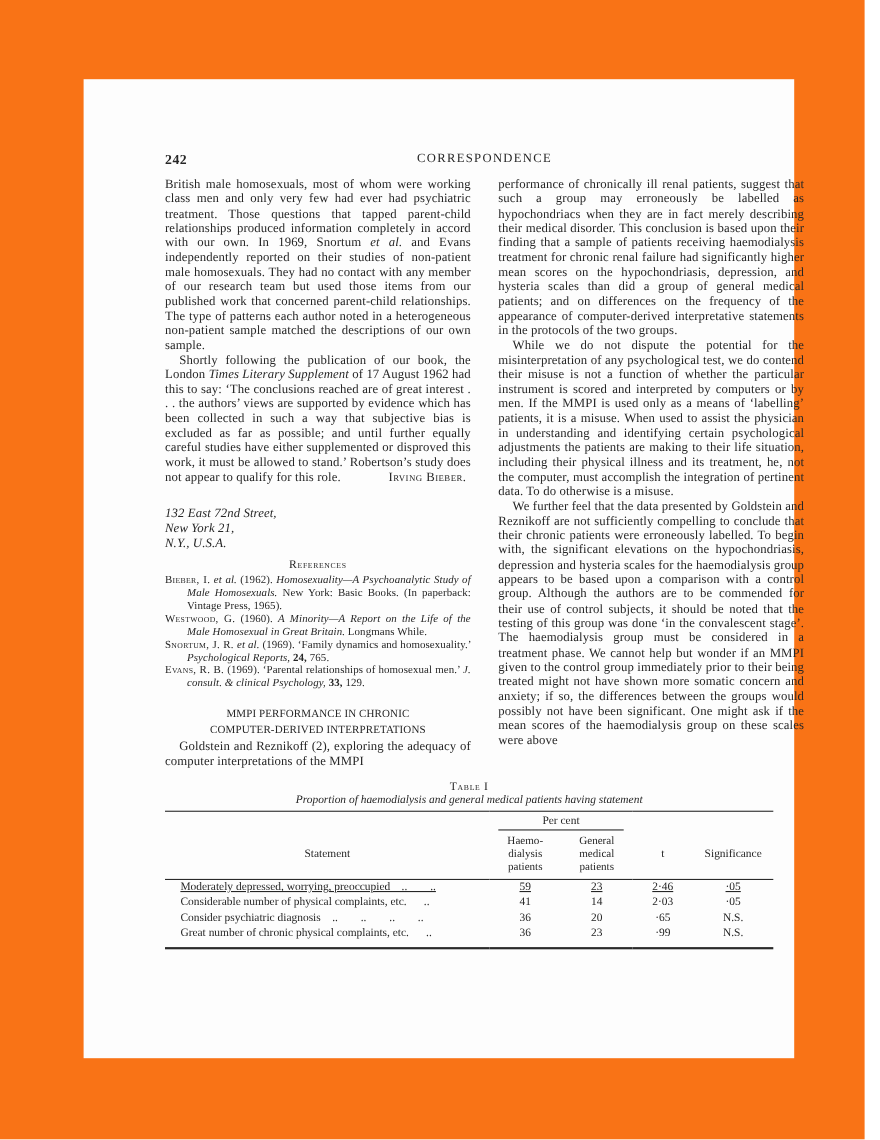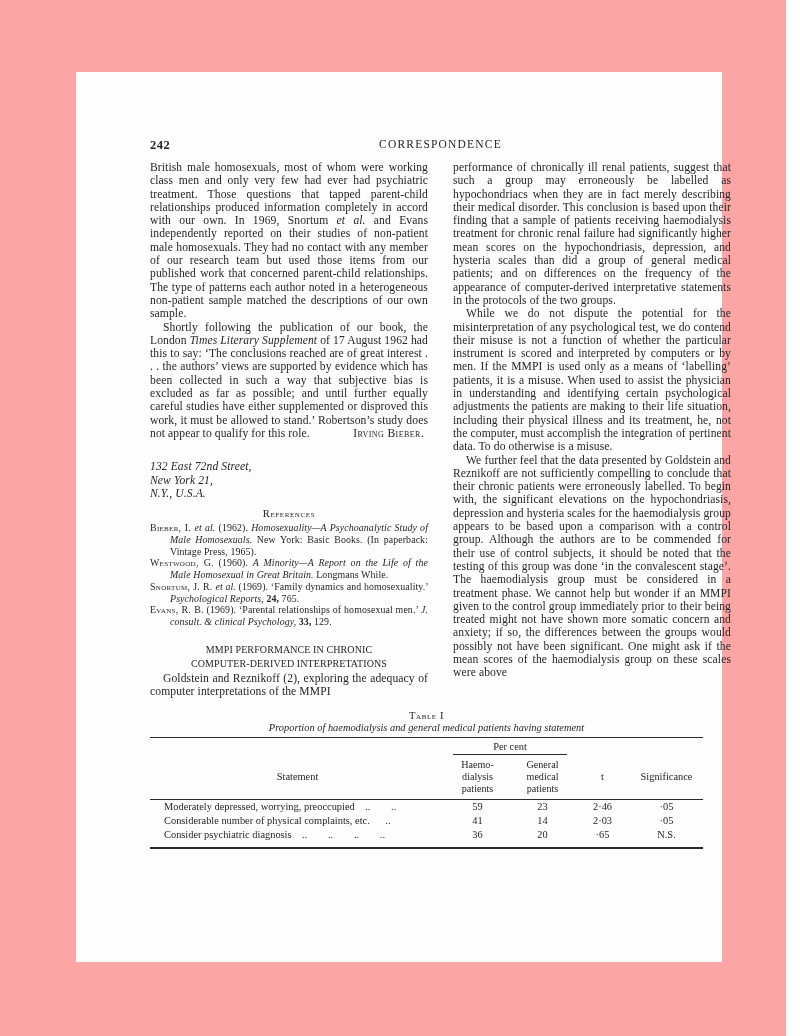--- a/index.html
+++ b/index.html
@@ -1,16 +1,16 @@
 <!DOCTYPE html>
 <html><head>
 <meta charset="utf-8">
 <style>
   html,body{margin:0;padding:0;background:#ffffff;}
-  .canvas{position:relative;width:786px;height:1036px;background:#fca5a5;overflow:hidden;
+  .canvas{position:relative;width:786px;height:1036px;background:#f97316;overflow:hidden;
           font-family:"Liberation Serif","DejaVu Serif",serif;color:#262626;}
   .scan-page{position:absolute;left:76px;top:72px;width:646px;height:890px;background:#fdfdfd;}
   .content{position:absolute;left:150px;top:138px;width:581px;}
 
   .page-header{position:relative;height:18px;}
   .page-num{position:absolute;left:0;top:0;font-size:12.5px;font-weight:bold;letter-spacing:.5px;}
   .running-title{display:block;text-align:center;font-size:11.5px;font-weight:normal;letter-spacing:1.2px;}
 
   .columns{display:flex;gap:25px;margin-top:5px;}
   .col{width:286px;font-size:11.6px;line-height:13.3px;text-align:justify;letter-spacing:.1px;}
@@ -28,21 +28,21 @@
   .tbl-label{text-align:center;font-variant:small-caps;font-size:10.6px;letter-spacing:.6px;}
   .tbl-caption{text-align:center;font-style:italic;font-size:10.4px;margin-top:1px;margin-bottom:4px;}
   table{width:553px;border-collapse:collapse;table-layout:fixed;
         border-top:1.5px solid #2a2a2a;border-bottom:2.3px solid #2a2a2a;
         font-size:10.4px;color:#262626;}
   td{padding:0;vertical-align:middle;}
   .spanner-row td{padding-top:3px;}
   .spanner-rule{text-align:center;border-bottom:1px solid #2a2a2a;margin:0 8px;padding-bottom:2px;font-size:10.4px;}
   .hdr-row td{text-align:center;padding:4px 0 5px 0;border-bottom:1.5px solid #2a2a2a;line-height:11.6px;}
   .hdr-row td.pre{white-space:pre-line;font-size:10.1px;}
-  tbody tr:first-child td{padding-top:0;}
+  tbody tr:first-child td{padding-top:0;text-decoration:underline;}
   tbody tr:last-child td{padding-bottom:5px;}
   tbody td{line-height:14px;text-align:center;}
   tbody td.stmt{text-align:left;padding-left:14px;}
 </style>
 </head>
 <body>
 
 <div class="canvas">
   <div class="scan-page"></div>
   <div class="content">
@@ -130,18 +130,25 @@
             <td>2·03</td>
             <td>·05</td>
           </tr>
           <tr>
             <td class="stmt">Consider psychiatric diagnosis ..  ..  ..  ..</td>
             <td>36</td>
             <td>20</td>
             <td>·65</td>
             <td>N.S.</td>
           </tr>
+          <tr>
+            <td class="stmt">Great number of chronic physical complaints, etc.  ..</td>
+            <td>36</td>
+            <td>23</td>
+            <td>·99</td>
+            <td>N.S.</td>
+          </tr>
         </tbody>
       </table>
     </div>
 
   </div>
 </div>
 
 </body></html>

